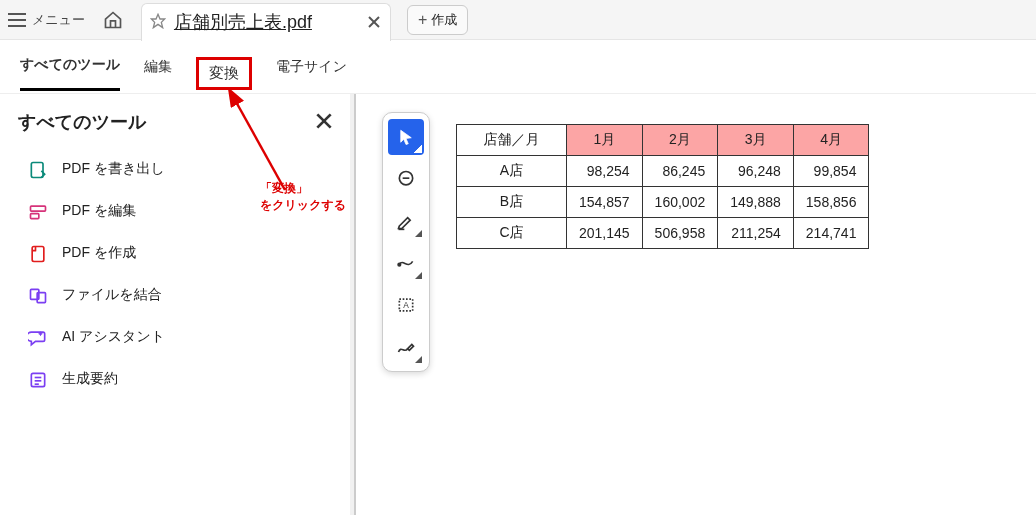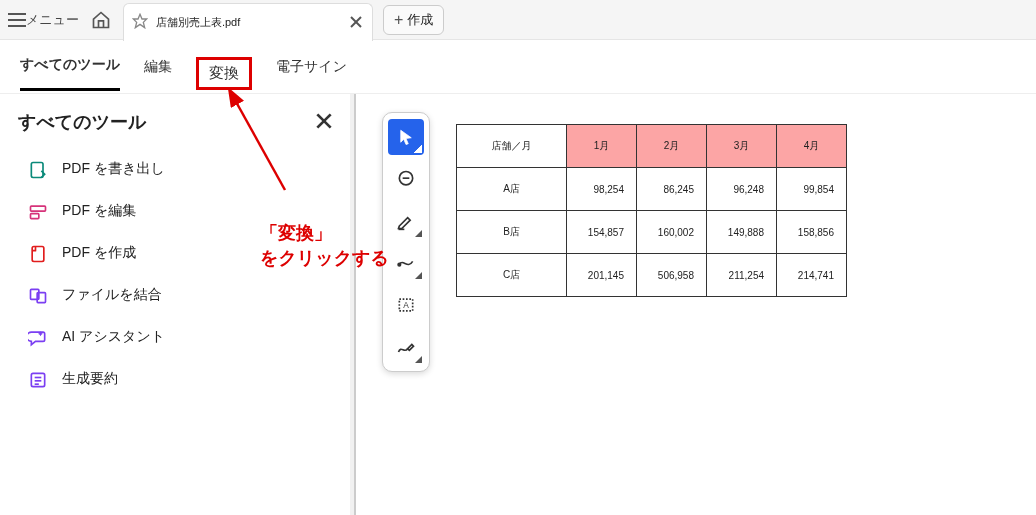--- a/index.html
+++ b/index.html
@@ -1,28 +1,28 @@
 <!DOCTYPE html>
 <html><head>
 <meta charset="utf-8">
 <style>
   * { box-sizing: border-box; margin: 0; padding: 0; }
   body { font-family: "Meiryo", "Yu Gothic", sans-serif; font-size: 13px; color: #222; background: #fff; width: 1036px; height: 515px; overflow: hidden; position: relative; }
 
   
-  .appbar { display: flex; align-items: center; height: 40px; background: #f5f5f5; border-bottom: 1px solid #e5e5e5; padding: 0 8px; }
+  .appbar { display: flex; align-items: center; height: 40px; background: #f5f5f5; border-bottom: 1px solid #e5e5e5; padding: 0 8px; gap: 6px; }
   .hamburger { width: 18px; height: 14px; display: flex; flex-direction: column; justify-content: space-between; }
   .hamburger span { height: 2px; background: #555; }
   .menu-label { font-size: 13px; color: #444; margin-right: 8px; }
   .home-btn { width: 28px; height: 28px; display: flex; align-items: center; justify-content: center; cursor: pointer; }
   .home-btn svg { width: 20px; height: 20px; }
 
   .tab { display: flex; align-items: center; background: #fff; border: 1px solid #ddd; border-bottom: none; border-radius: 6px 6px 0 0; height: 38px; padding: 0 8px; margin-left: 8px; gap: 8px; min-width: 250px; position: relative; top: 2px; }
   .tab .star svg { width: 16px; height: 16px; }
-  .tab-title { flex: 1; font-size: 11px; }
+  .tab-title { flex: 1; font-size: 18px; text-decoration: underline; }
   .tab-close { width: 16px; height: 16px; display: flex; align-items: center; justify-content: center; cursor: pointer; }
   .tab-close svg { width: 12px; height: 12px; }
 
   .create-btn { display: flex; align-items: center; gap: 4px; background: #fafafa; border: 1px solid #ccc; border-radius: 6px; height: 30px; padding: 0 10px; margin-left: 10px; cursor: pointer; }
   .plus-icon { font-size: 16px; color: #555; }
 
   
   .subnav { display: flex; align-items: center; gap: 24px; padding: 14px 20px 0 20px; height: 54px; border-bottom: 1px solid #eee; }
   .subnav-item { font-size: 14px; padding-bottom: 14px; cursor: pointer; color: #333; white-space: nowrap; }
   .subnav-item.active { border-bottom: 3px solid #000; font-weight: bold; }
@@ -46,27 +46,27 @@
   
   .toolbox { position: absolute; left: 382px; top: 112px; width: 48px; background: #fff; border: 1px solid #ccc; border-radius: 10px; box-shadow: 0 2px 6px rgba(0,0,0,.15); display: flex; flex-direction: column; align-items: center; padding: 6px 4px; gap: 6px; }
   .toolbox-btn { width: 36px; height: 36px; border-radius: 4px; display: flex; align-items: center; justify-content: center; cursor: pointer; }
   .toolbox-btn.active { background: #2563eb; }
   .toolbox-btn.active svg polygon { fill: #fff; stroke: #fff; }
   .tb-wrap { position: relative; }
 
   
   .doc { flex: 1; padding: 30px 10px 10px 100px; background: #fff; overflow: auto; }
   table.sheet { border-collapse: collapse; }
-  table.sheet th, table.sheet td { border: 1px solid #333; padding: 14px 12px; font-size: 10px; text-align: center; min-width: 70px; }
+  table.sheet th, table.sheet td { border: 1px solid #333; padding: 6px 12px; font-size: 14px; text-align: center; min-width: 70px; }
   table.sheet th { background: #fca5a5; font-weight: normal; }
   table.sheet td.storename { text-align: center; min-width: 110px; }
   table.sheet th.firstcol { background: #fff; }
 
   
-  .callout { position: absolute; left: 260px; top: 180px; color: #d00; font-weight: bold; font-size: 18px; line-height: 1.4; pointer-events: none; margin-top: 41px; }
+  .callout { position: absolute; left: 260px; top: 180px; color: #d00; font-weight: bold; font-size: 12px; line-height: 1.4; pointer-events: none; }
   .arrow-svg { position: absolute; left: 225px; top: 90px; width: 80px; height: 110px; pointer-events: none; }
 </style>
 </head>
 <body>
 
 <div class="appbar">
   <div class="hamburger">
       <span></span>
       <span></span>
       <span></span>

